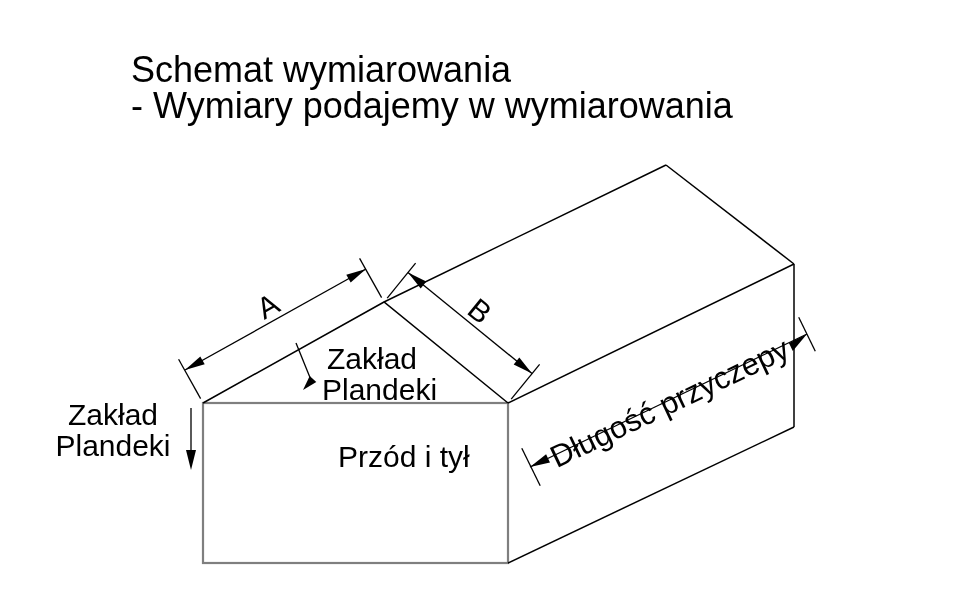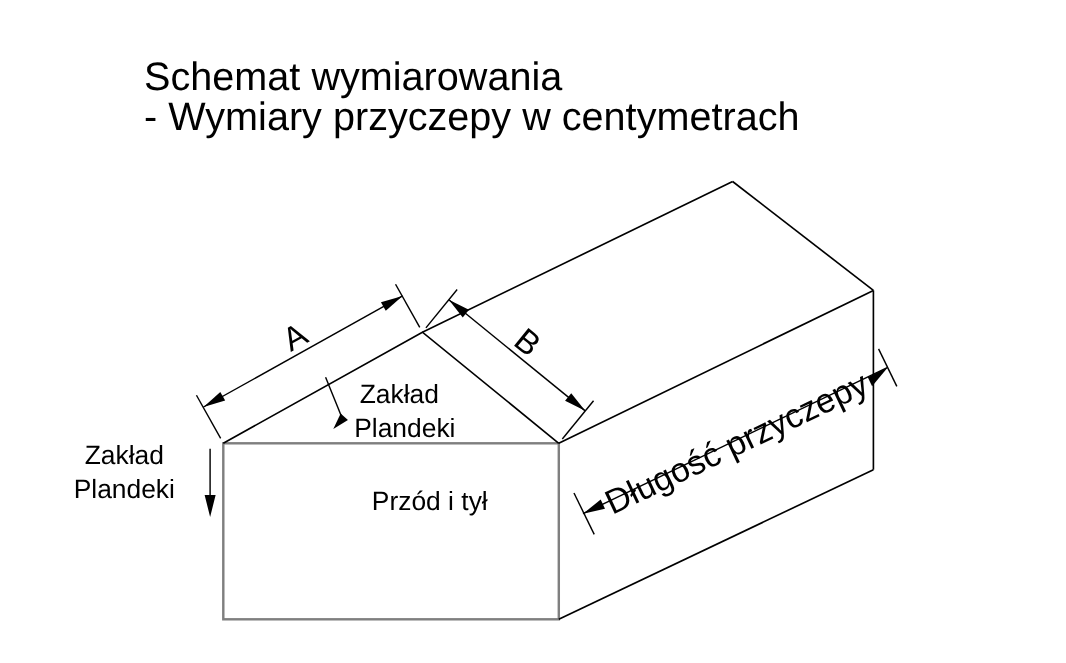--- a/index.html
+++ b/index.html
@@ -24,21 +24,21 @@
   .title-block {
     position: absolute;
     left: 131px;
     top: 52px;
     font-size: 36px;
     line-height: 36px;
     white-space: nowrap;
   }
   .label-block {
     position: absolute;
-    font-size: 24px;
+    font-size: 30px;
     line-height: 31px;
     white-space: nowrap;
   }
   .label-side {
     left: 38px;
     top: 399px;
     width: 150px;
     text-align: center;
   }
   .label-frontback {
@@ -129,21 +129,21 @@
     </g>
 
     <g>
       <path class="dim" d="M191,408 L191,452"></path>
       <polygon class="head" points="191,470 186,450 196,450"></polygon>
     </g>
   </svg>
 
   <div class="title-block">
     <span class="line">Schemat wymiarowania</span>
-    <span class="line">- Wymiary przyczepy w centymetrach</span>
+    <span class="line">- Wymiary podajemy w wymiarowania</span>
   </div>
 
   <div class="label-block label-side">
     <span class="line">Zakład</span>
     <span class="line">Plandeki</span>
   </div>
 
   <div class="label-block label-frontback">
     <span class="line">Zakład</span>
     <span class="line">Plandeki</span>

